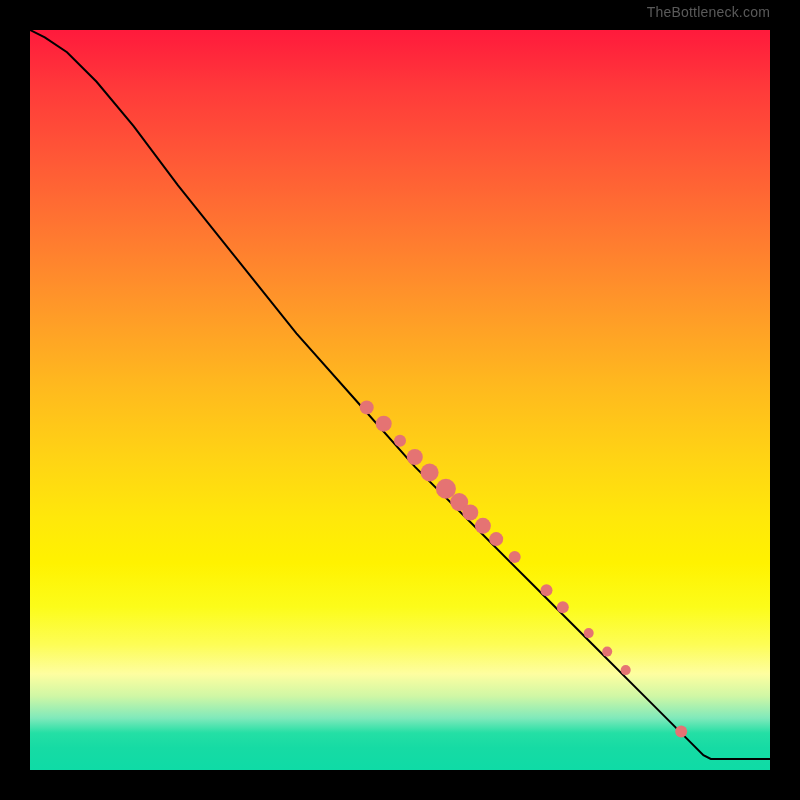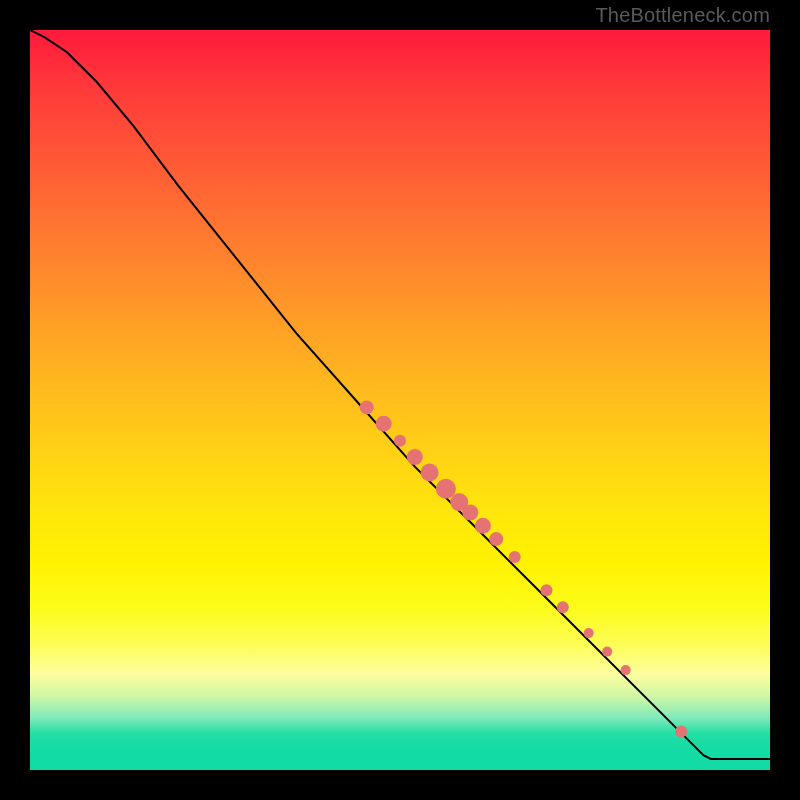--- a/index.html
+++ b/index.html
@@ -61,21 +61,21 @@
     stroke-width: 2;
   }
   .dot {
     fill: #e57373;
   }
   .attribution {
     position: absolute;
     top: 4px;
     right: 30px;
     color: #5a5a5a;
-    font-size: 20px;
+    font-size: 14px;
     font-weight: 400;
     letter-spacing: 0.2px;
     margin-left: 25px;
   }
 </style>
 </head>
 <body>
 
 <div class="frame">
   <div class="attribution">TheBottleneck.com</div>

